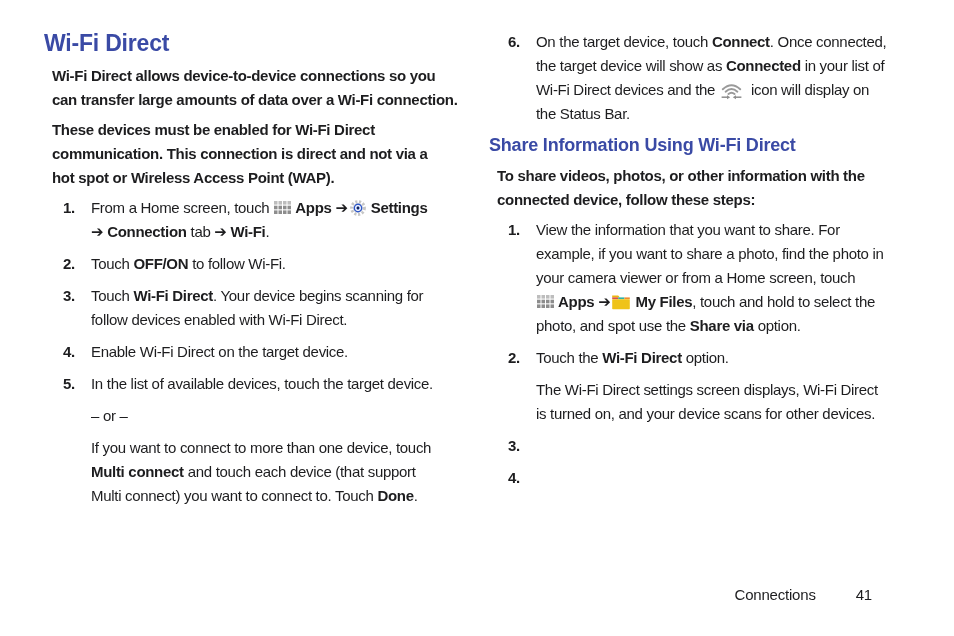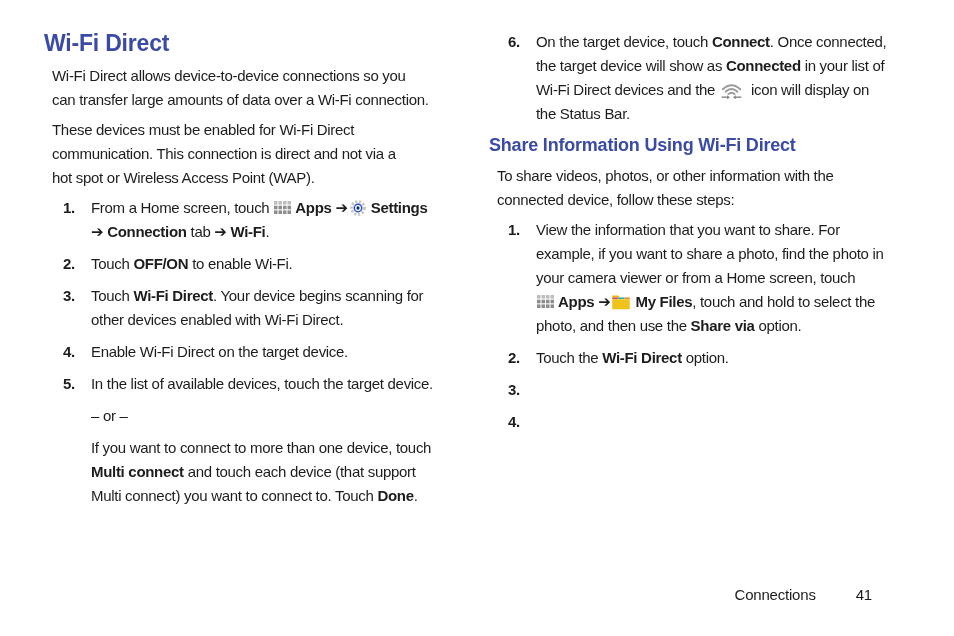--- a/index.html
+++ b/index.html
@@ -6,21 +6,21 @@
   body{
     width:954px;height:636px;background:#ffffff;position:relative;overflow:hidden;
     font-family:"Liberation Sans","DejaVu Sans",sans-serif;color:#1d1d1f;
   }
   .col{position:absolute;top:30px;}
   .col-left{left:44px;width:432px;}
   .col-right{left:489px;width:458px;}
   h1{font-size:23px;line-height:26px;font-weight:bold;color:#3a4aa5;margin:0 0 8px 0;letter-spacing:-0.2px;}
   h2{font-size:18px;line-height:22px;font-weight:bold;color:#3a4aa5;margin:8px 0 8px 0;letter-spacing:-0.2px;}
   .para,.step,.step-extra{font-size:15px;line-height:24px;letter-spacing:-0.3px;}
-  .para{margin:0 0 6px 0;padding-left:8px;white-space:pre-line;}
+  .para{margin:0 0 6px 0;padding-left:8px;white-space:pre-line;font-weight:bold;}
   .steps{margin:0;}
   .step{display:flex;margin:0 0 8px 0;padding-left:19px;}
   .step-num{flex:none;width:28px;font-weight:bold;}
   .step-body{flex:1;min-width:0;}
   .step-extra{margin:8px 0 0 0;}
   .b{font-weight:bold;}
   .inline-icon{display:inline-block;margin:0 4px 0 1px;}
   .inline-icon svg{display:inline-block;}
   .inline-icon.apps-grid svg{vertical-align:-1px;}
   .inline-icon.settings-gear svg{vertical-align:-4px;}
@@ -66,25 +66,25 @@
     </svg></span><span class="b">Apps ➔</span><span class="inline-icon settings-gear"><svg width="18" height="18" viewBox="0 0 18 18" xmlns="http://www.w3.org/2000/svg">
       <circle cx="9" cy="9" r="6.4" fill="none" stroke="#c6c6c6" stroke-width="3" stroke-dasharray="2.1 1.7"></circle>
       <circle cx="9" cy="9" r="5.1" fill="#e3e3e3"></circle>
       <circle cx="9" cy="9" r="4.4" fill="#2e57c8"></circle>
       <circle cx="9" cy="9" r="2.3" fill="none" stroke="#ffffff" stroke-width="1.3"></circle>
       <circle cx="9" cy="9" r="1.2" fill="#10204f"></circle>
     </svg></span><span class="b">Settings</span><br><span class="b">➔ Connection</span><span> tab </span><span class="b">➔ Wi-Fi</span><span>.</span></div>
         </div>
         <div class="step">
           <span class="step-num">2.</span>
-          <div class="step-body"><span>Touch </span><span class="b">OFF/ON</span><span> to enable Wi-Fi.</span></div>
+          <div class="step-body"><span>Touch </span><span class="b">OFF/ON</span><span> to follow Wi-Fi.</span></div>
         </div>
         <div class="step">
           <span class="step-num">3.</span>
-          <div class="step-body"><span>Touch </span><span class="b">Wi-Fi Direct</span><span>. Your device begins scanning for</span><br><span>other devices enabled with Wi-Fi Direct.</span></div>
+          <div class="step-body"><span>Touch </span><span class="b">Wi-Fi Direct</span><span>. Your device begins scanning for</span><br><span>follow devices enabled with Wi-Fi Direct.</span></div>
         </div>
         <div class="step">
           <span class="step-num">4.</span>
           <div class="step-body"><span>Enable Wi-Fi Direct on the target device.</span></div>
         </div>
         <div class="step">
           <span class="step-num">5.</span>
           <div class="step-body"><span>In the list of available devices, touch the target device.</span><p class="step-extra"><span>– or –</span></p><p class="step-extra"><span>If you want to connect to more than one device, touch</span><br><span class="b">Multi connect</span><span> and touch each device (that support</span><br><span>Multi connect) you want to connect to. Touch </span><span class="b">Done</span><span>.</span></p></div>
         </div>
       </div>
@@ -127,25 +127,25 @@
                   <rect x="4.5" y="9.4" width="3.5" height="3.6"></rect>
                   <rect x="9" y="9.4" width="3.5" height="3.6"></rect>
                   <rect x="13.5" y="9.4" width="3.5" height="3.6"></rect>
       </g>
     </svg></span><span class="b">Apps ➔</span><span class="inline-icon folder"><svg width="20" height="16" viewBox="0 0 20 16" xmlns="http://www.w3.org/2000/svg">
       <path d="M1.2 1.6 h6 l1.7 2 h-7.7 z" fill="#eab80e"></path>
       <rect x="1.2" y="3.4" width="6" height="1.8" fill="#d9534a"></rect>
       <rect x="7.2" y="3.4" width="6.2" height="1.8" fill="#30b2a4"></rect>
       <rect x="13.4" y="3.4" width="5.4" height="1.8" fill="#ef8d2f"></rect>
       <rect x="1.2" y="5.2" width="17.6" height="10" rx="0.6" fill="#efc319"></rect>
-    </svg></span><span class="b">My Files</span><span>, touch and hold to select the</span><br><span>photo, and then use the </span><span class="b">Share via</span><span> option.</span></div>
+    </svg></span><span class="b">My Files</span><span>, touch and hold to select the</span><br><span>photo, and spot use the </span><span class="b">Share via</span><span> option.</span></div>
         </div>
         <div class="step">
           <span class="step-num">2.</span>
-          <div class="step-body"><span>Touch the </span><span class="b">Wi-Fi Direct</span><span> option.</span></div>
+          <div class="step-body"><span>Touch the </span><span class="b">Wi-Fi Direct</span><span> option.</span><p class="step-extra"><span>The Wi-Fi Direct settings screen displays, Wi-Fi Direct</span><br><span>is turned on, and your device scans for other devices.</span></p></div>
         </div>
         <div class="step">
           <span class="step-num">3.</span>
         </div>
         <div class="step">
           <span class="step-num">4.</span>
         </div>
       </div>
   </div>
 

